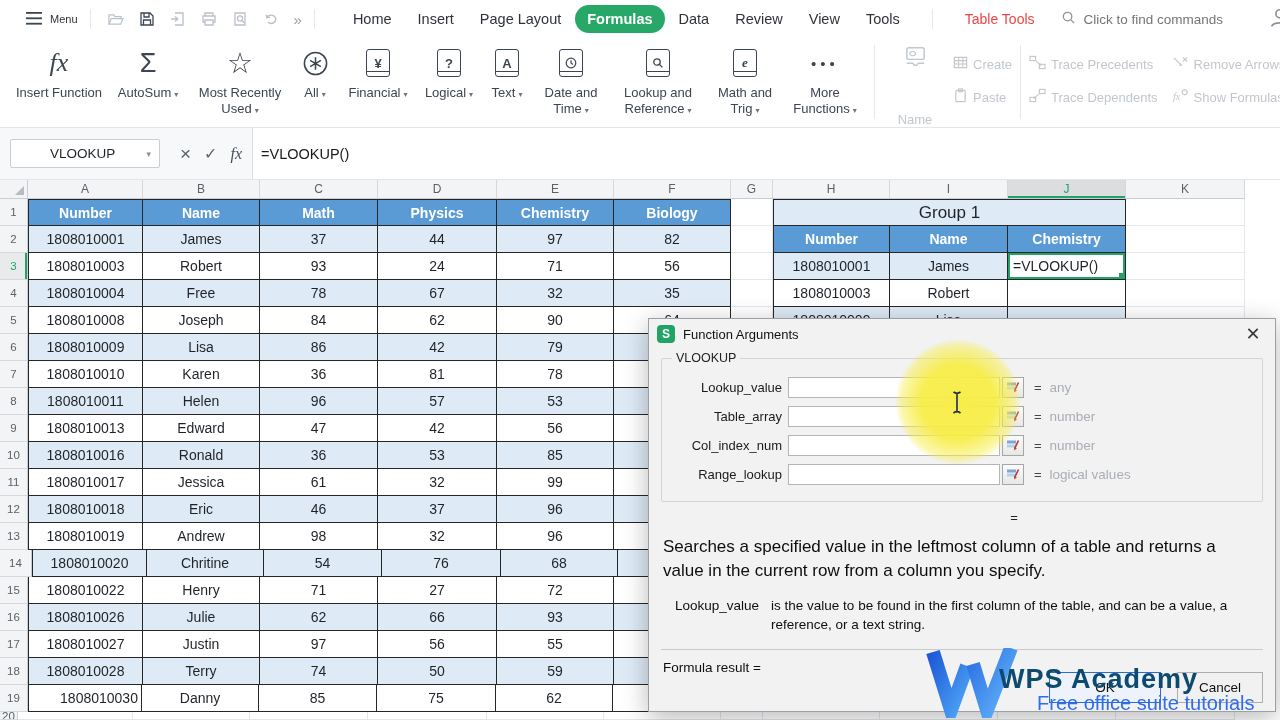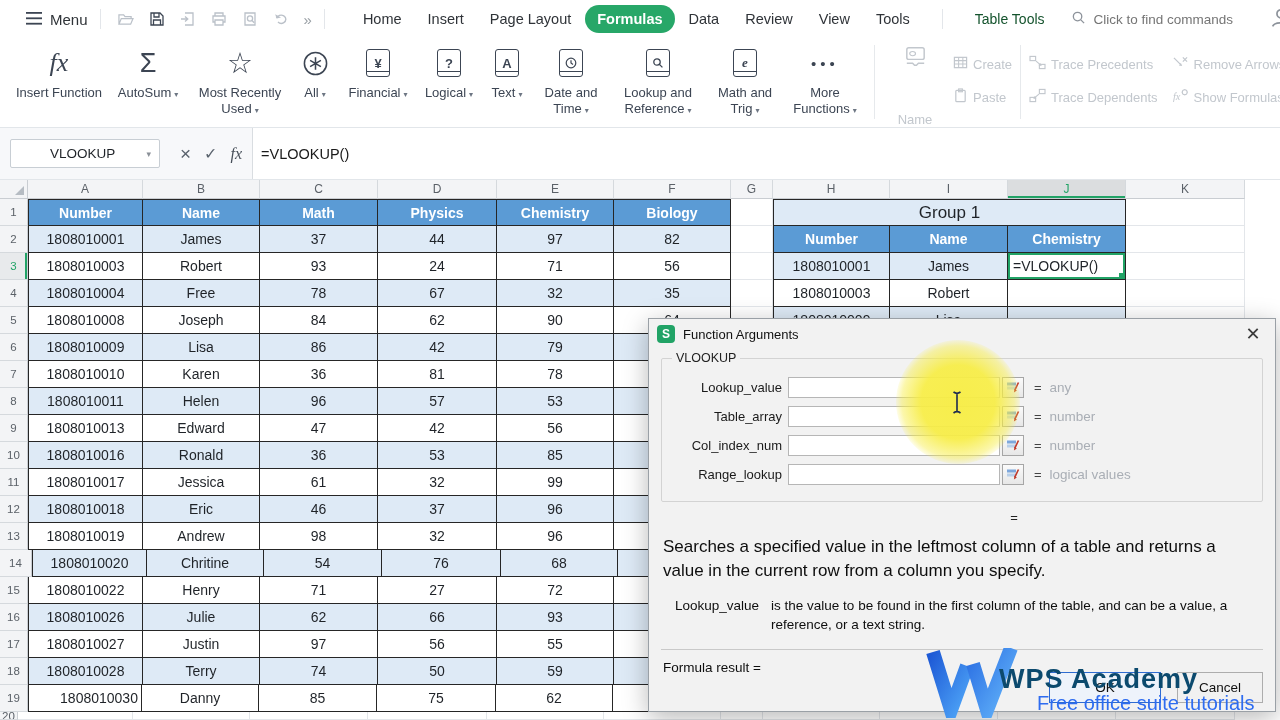--- a/index.html
+++ b/index.html
@@ -1,30 +1,30 @@
 <!DOCTYPE html>
 <html><head>
 <meta charset="utf-8">
 <style>
   * { margin:0; padding:0; box-sizing:border-box; }
   html,body { width:1280px; height:720px; overflow:hidden; }
   body { font-family:"Liberation Sans",sans-serif; background:#fff; position:relative; color:#2b2f36; }
 
   
   .menubar { height:38px; display:flex; align-items:center; background:#fff; font-size:14px; white-space:nowrap; }
-  .menu-btn { display:flex; align-items:center; gap:8px; margin-left:26px; color:#2f3338; font-size:15px; }
+  .menu-btn { display:flex; align-items:center; gap:8px; margin-left:26px; color:#2f3338; font-size:11px; }
   .vdiv { width:1px; height:20px; background:#E3E6EA; margin:0 12px; flex:none; }
   .qicons { display:flex; align-items:center; gap:15px; margin-left:4px; color:#BBC1C9; }
   .qi { display:flex; align-items:center; }
   .qi.dark { color:#3C4553; }
   .qi-more { color:#9aa0a6; font-size:15px; }
   .tabs { display:flex; align-items:center; gap:2px; margin-left:14px; }
   .tab { padding:6px 12px; font-size:14.5px; color:#2f3338; border-radius:15px; }
   .tab.pill { background:#27A768; color:#fff; font-weight:700; }
-  .ctx-tab { margin-left:20px; color:#14532d; font-size:14px; }
+  .ctx-tab { margin-left:20px; color:#ef4444; font-size:14px; }
   .searchbox { display:flex; align-items:center; gap:8px; margin-left:26px; color:#8d939b; }
   .searchbox input { border:none; outline:none; background:transparent; font-size:13.5px; color:#9aa1a9; width:175px; font-family:inherit; }
   .avatar { margin-left:auto; margin-right:-12px; color:#8d939b; flex:none; }
 
   
   .ribbon { height:90px; background:#fff; border-bottom:1px solid #E2E6EA; display:flex; align-items:stretch; padding:5px 0 0 12px; }
   .rbtn { display:flex; flex-direction:column; align-items:center; flex:none; color:#3C4553; }
   .ricon { height:40px; display:flex; align-items:center; justify-content:center; }
   .rlabel { font-size:13px; line-height:1.25; text-align:center; margin-top:2px; }
   .caret { font-size:8px; color:#6d7683; margin-left:3px; }

